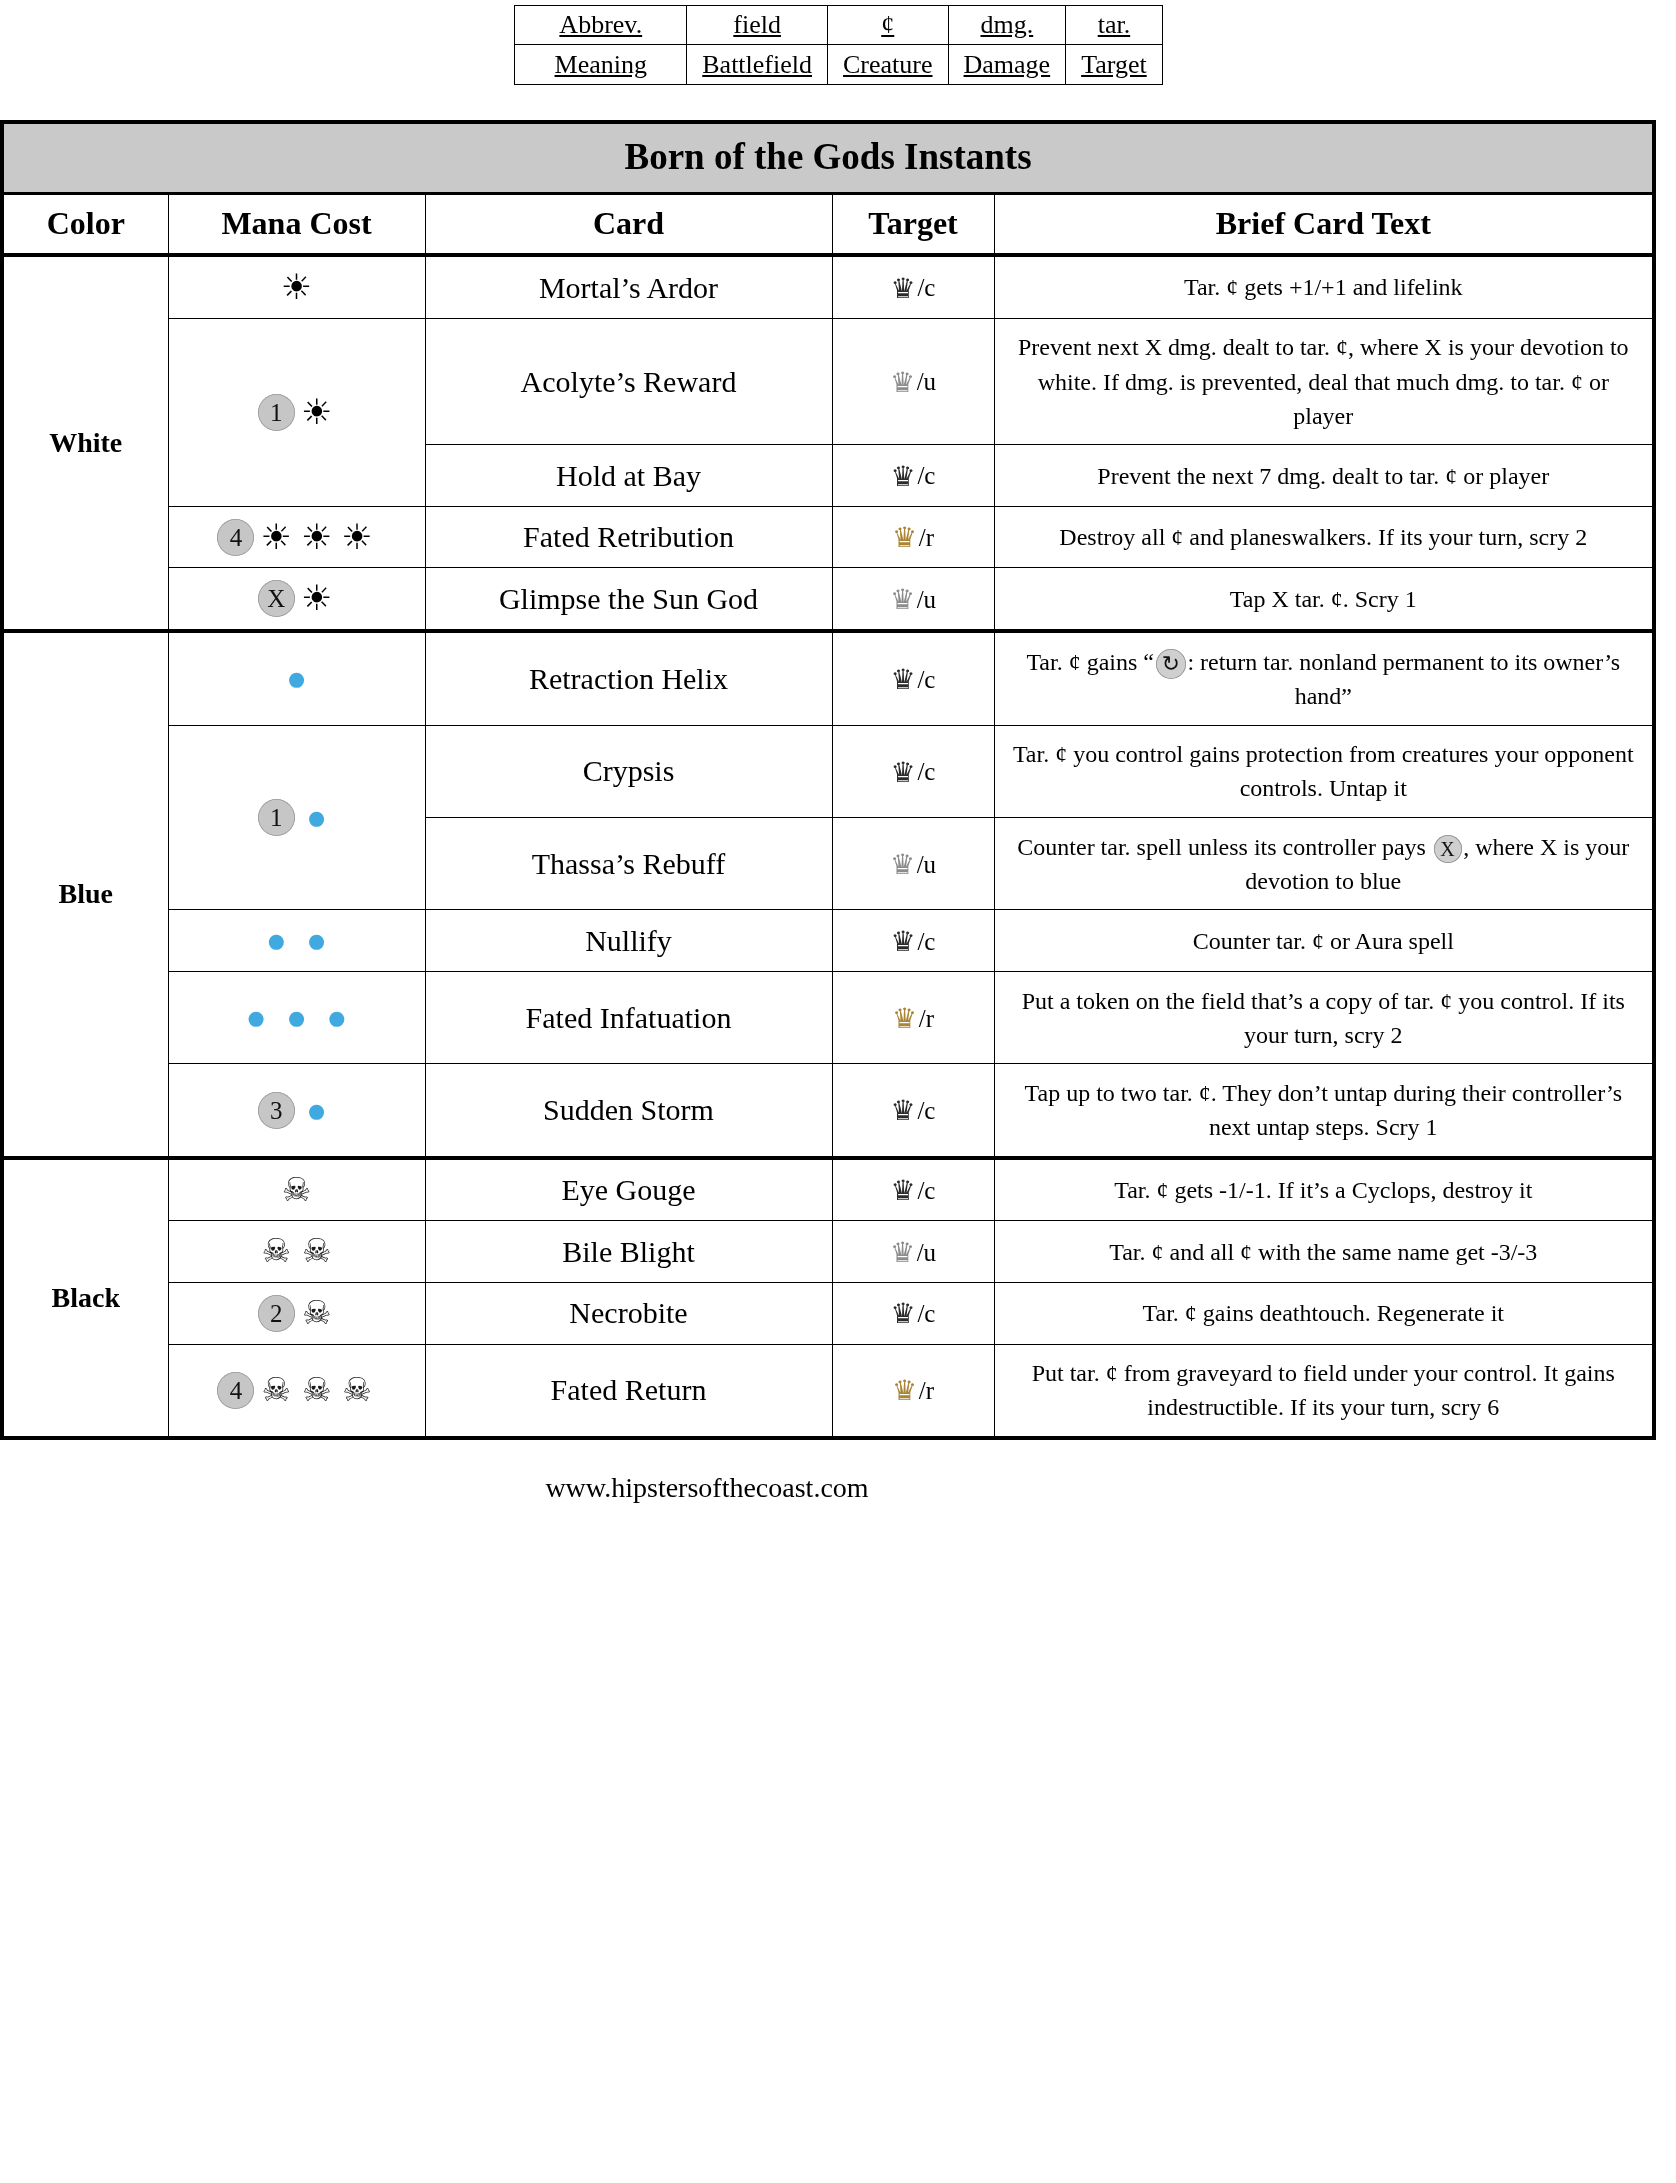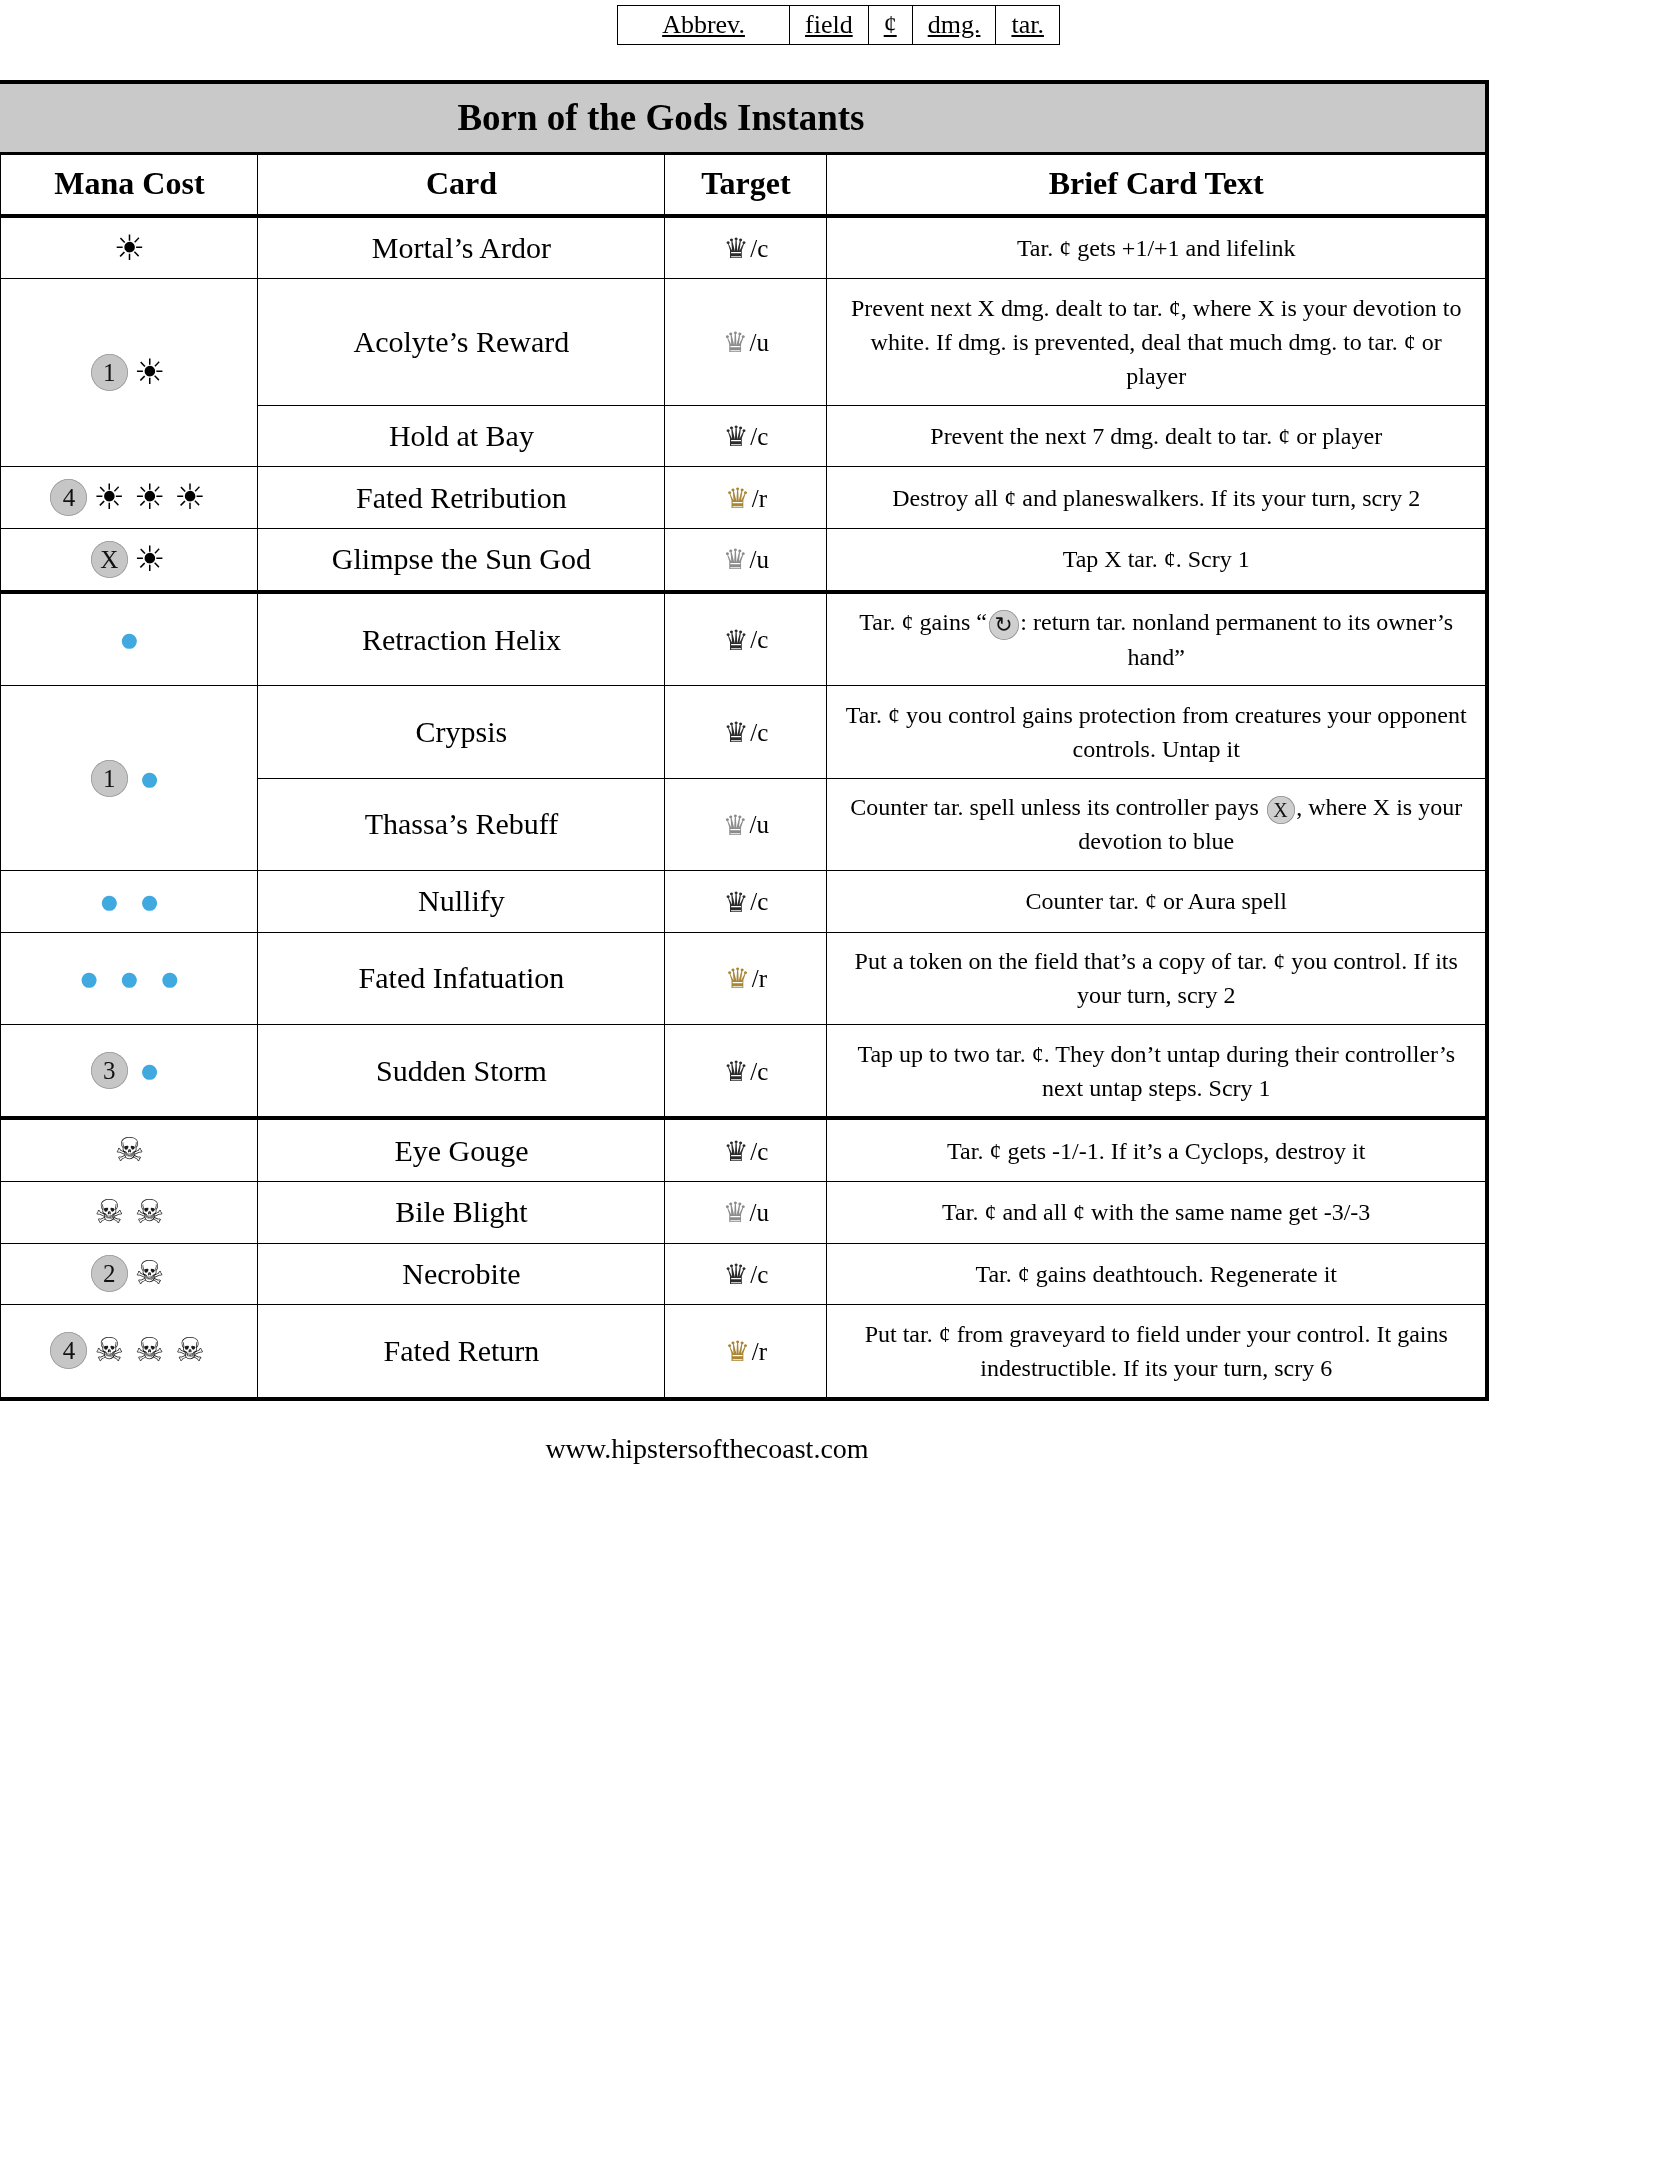--- a/index.html
+++ b/index.html
@@ -34,21 +34,21 @@
     white-space: nowrap;
     font-family: "Liberation Serif", serif;
   }
   table.legend td.abbrev-cell { min-width: 141px; }
   table.legend td.mean-cell { min-width: 141px; }
 
   
   .main-wrap {
     width: 1489px;
     display: flex;
-    justify-content: flex-end;
+    justify-content: flex-start;
     margin-top: 35px;
   }
   table.main {
     border-collapse: collapse;
     width: 1652px;
     table-layout: fixed;
     border: 4.2px solid #000;
   }
   table.main td, table.main th {
     border: 1.7px solid #000;
@@ -192,20 +192,27 @@
 
 <div class="legend-wrap">
   <table class="legend">
     <tbody>
       <tr>
         <td class="abbrev-cell">Abbrev.</td>
         <td>field</td>
         <td>¢</td>
         <td>dmg.</td>
         <td>tar.</td>
+      </tr>
+      <tr>
+        <td class="mean-cell">Meaning</td>
+        <td>Battlefield</td>
+        <td>Creature</td>
+        <td>Damage</td>
+        <td>Target</td>
       </tr>
     </tbody>
   </table>
 </div>
 
 <div class="main-wrap">
   <table class="main">
     <colgroup>
       <col class="c-color">
         <col class="c-mana">

